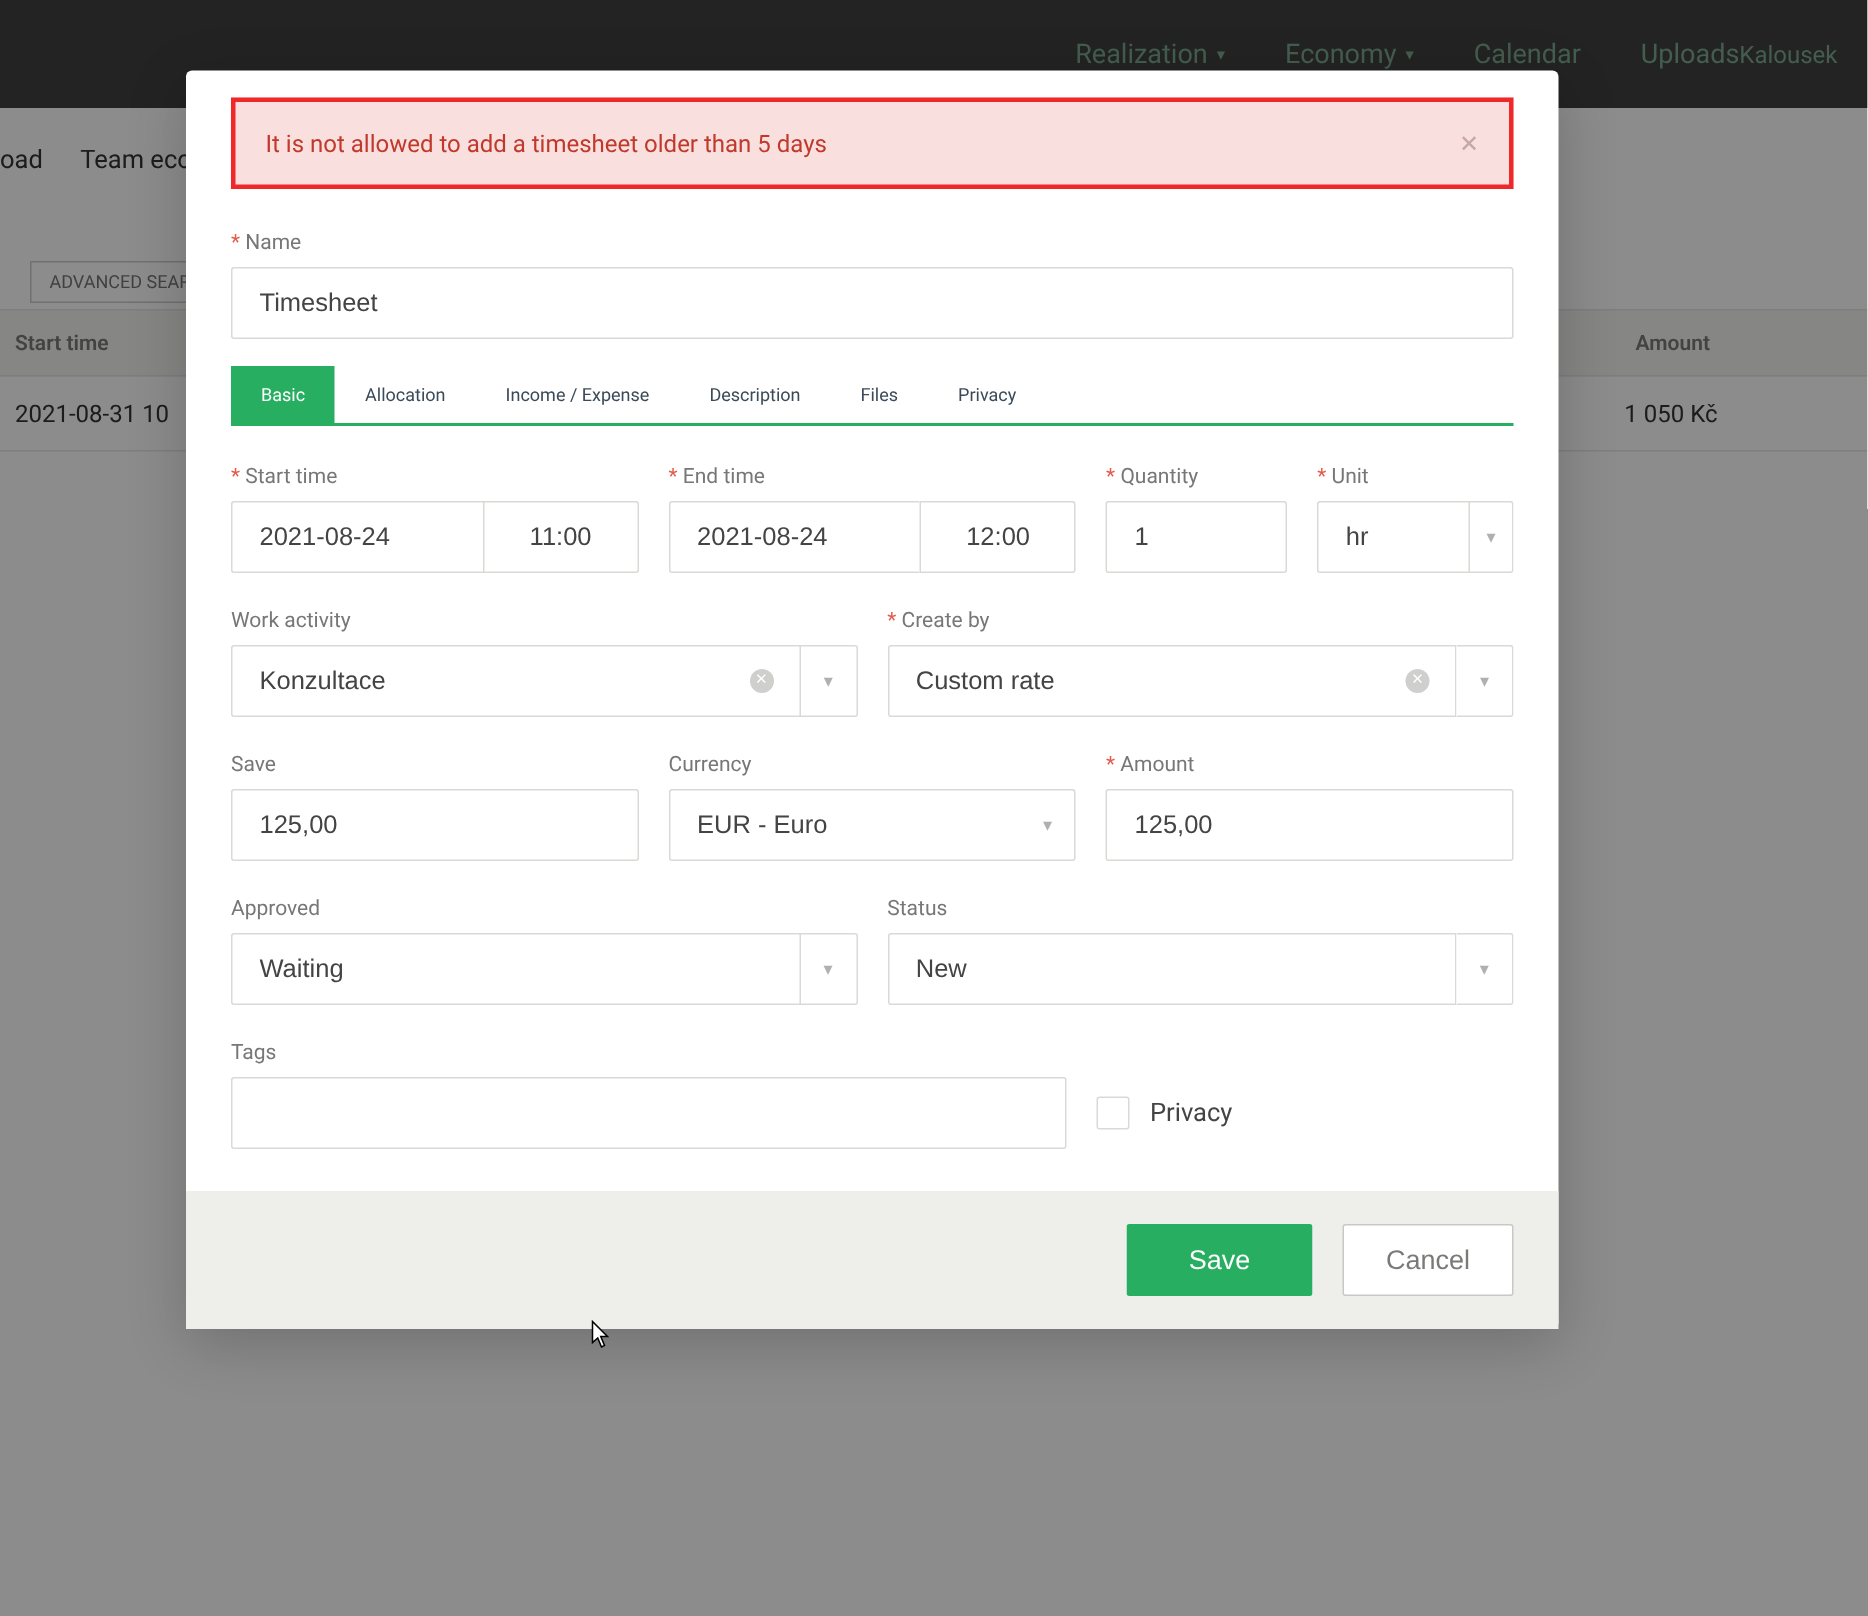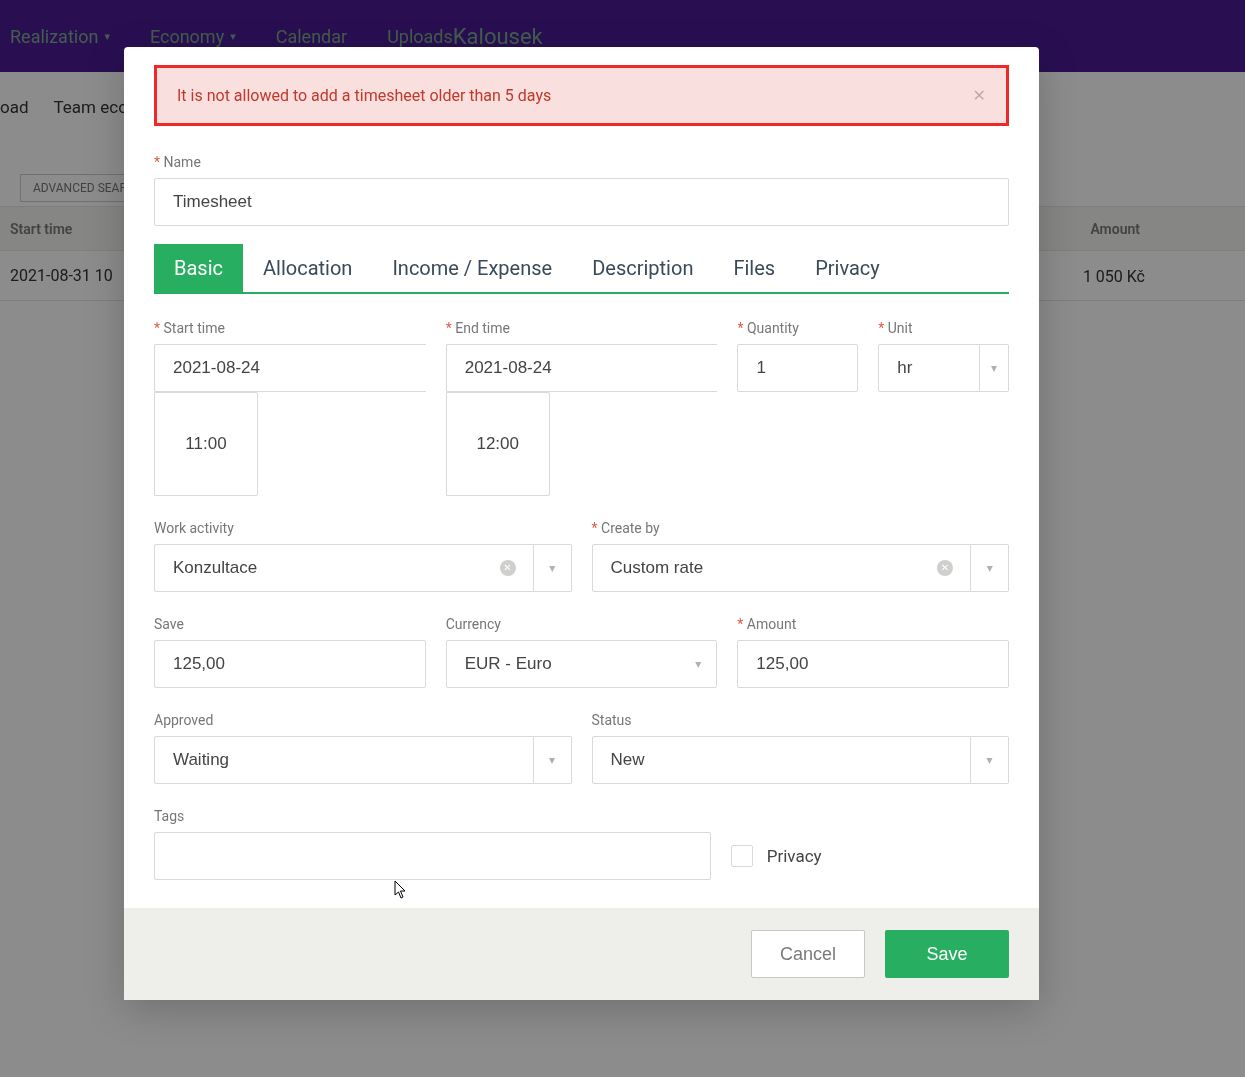--- a/index.html
+++ b/index.html
@@ -8,36 +8,36 @@
     background: #fff;
     color: #333;
     width: 1245px;
     height: 1077px;
     overflow: hidden;
     position: relative;
   }
 
   
   .bg-header {
-    background: #4c1d95;
+    background: #404040;
     height: 72px;
     display: flex;
     align-items: center;
     padding: 0 10px;
-    justify-content: flex-start;
+    justify-content: flex-end;
   }
   .bg-header-left { display: flex; gap: 40px; }
   .bg-header-item {
     color: #7ba98e;
     font-size: 18px;
     display: flex;
     align-items: center;
     gap: 6px;
   }
-  .bg-header-right { color: #7ba98e; font-size: 22px; padding-right: 10px; }
+  .bg-header-right { color: #7ba98e; font-size: 16px; padding-right: 10px; }
 
   .bg-subnav {
     height: 95px;
     padding: 25px 0 0 0;
     font-size: 17px;
     color: #333;
     display: flex;
     gap: 25px;
   }
   .bg-filter {
@@ -144,40 +144,39 @@
     background: #fff;
   }
 
   .tabs {
     display: flex;
     margin-top: 18px;
     border-bottom: 2px solid #27ae60;
   }
   .tab {
     padding: 12px 20px;
-    font-size: 20px;
+    font-size: 12px;
     color: #3a4a58;
     cursor: pointer;
     text-align: right;
   }
   .tab.active {
     background: #27ae60;
     color: #fff;
   }
 
   .form-grid {
     padding-top: 26px;
   }
 
   .row { display: flex; gap: 20px; margin-bottom: 24px; }
   .col { flex: 1; min-width: 0; }
 
   .split {
     display: flex;
-    flex-direction: column;
   }
   .split .input:first-child {
     border-right: none;
     border-top-right-radius: 0;
     border-bottom-right-radius: 0;
   }
   .split .input.time {
     width: 104px;
     flex: 0 0 104px;
     text-align: center;
@@ -465,20 +464,20 @@
             <div class="checkbox"></div>
             <span class="checkbox-label">Privacy</span>
           </div>
         </div>
       </div>
 
     </div>
   </div>
 
   <div class="modal-footer">
+    <button class="btn btn-save">Save</button>
     <button class="btn btn-cancel">Cancel</button>
-    <button class="btn btn-save">Save</button>
   </div>
 </div>
 
 <svg class="cursor" viewBox="0 0 14 20">
   <path d="M1 1 L1 15 L4.5 12 L7 18 L9 17 L6.5 11 L11 11 Z" fill="white" stroke="black" stroke-width="1"></path>
 </svg>
 
 </body></html>

